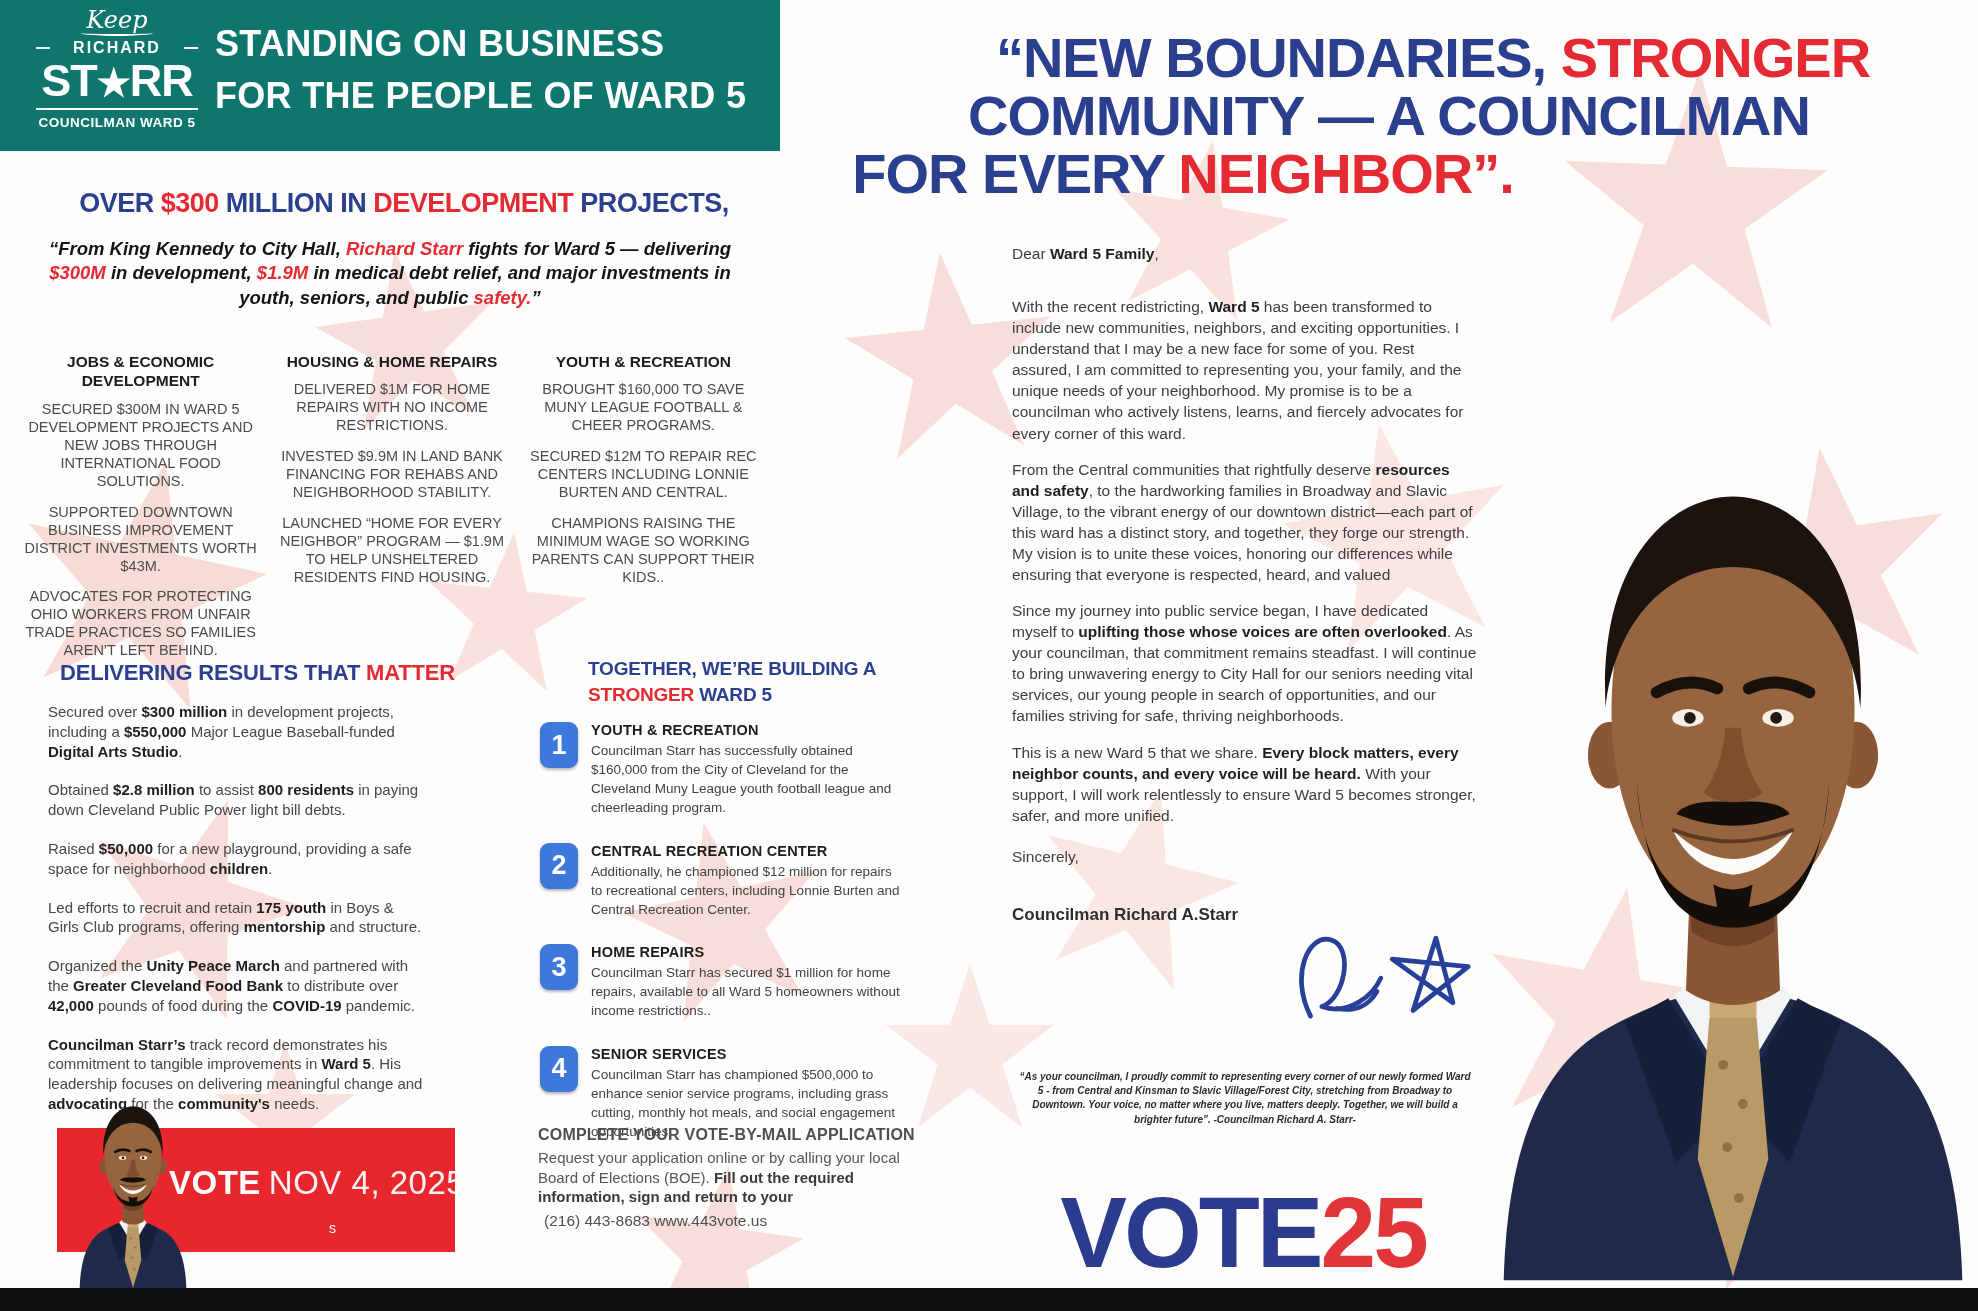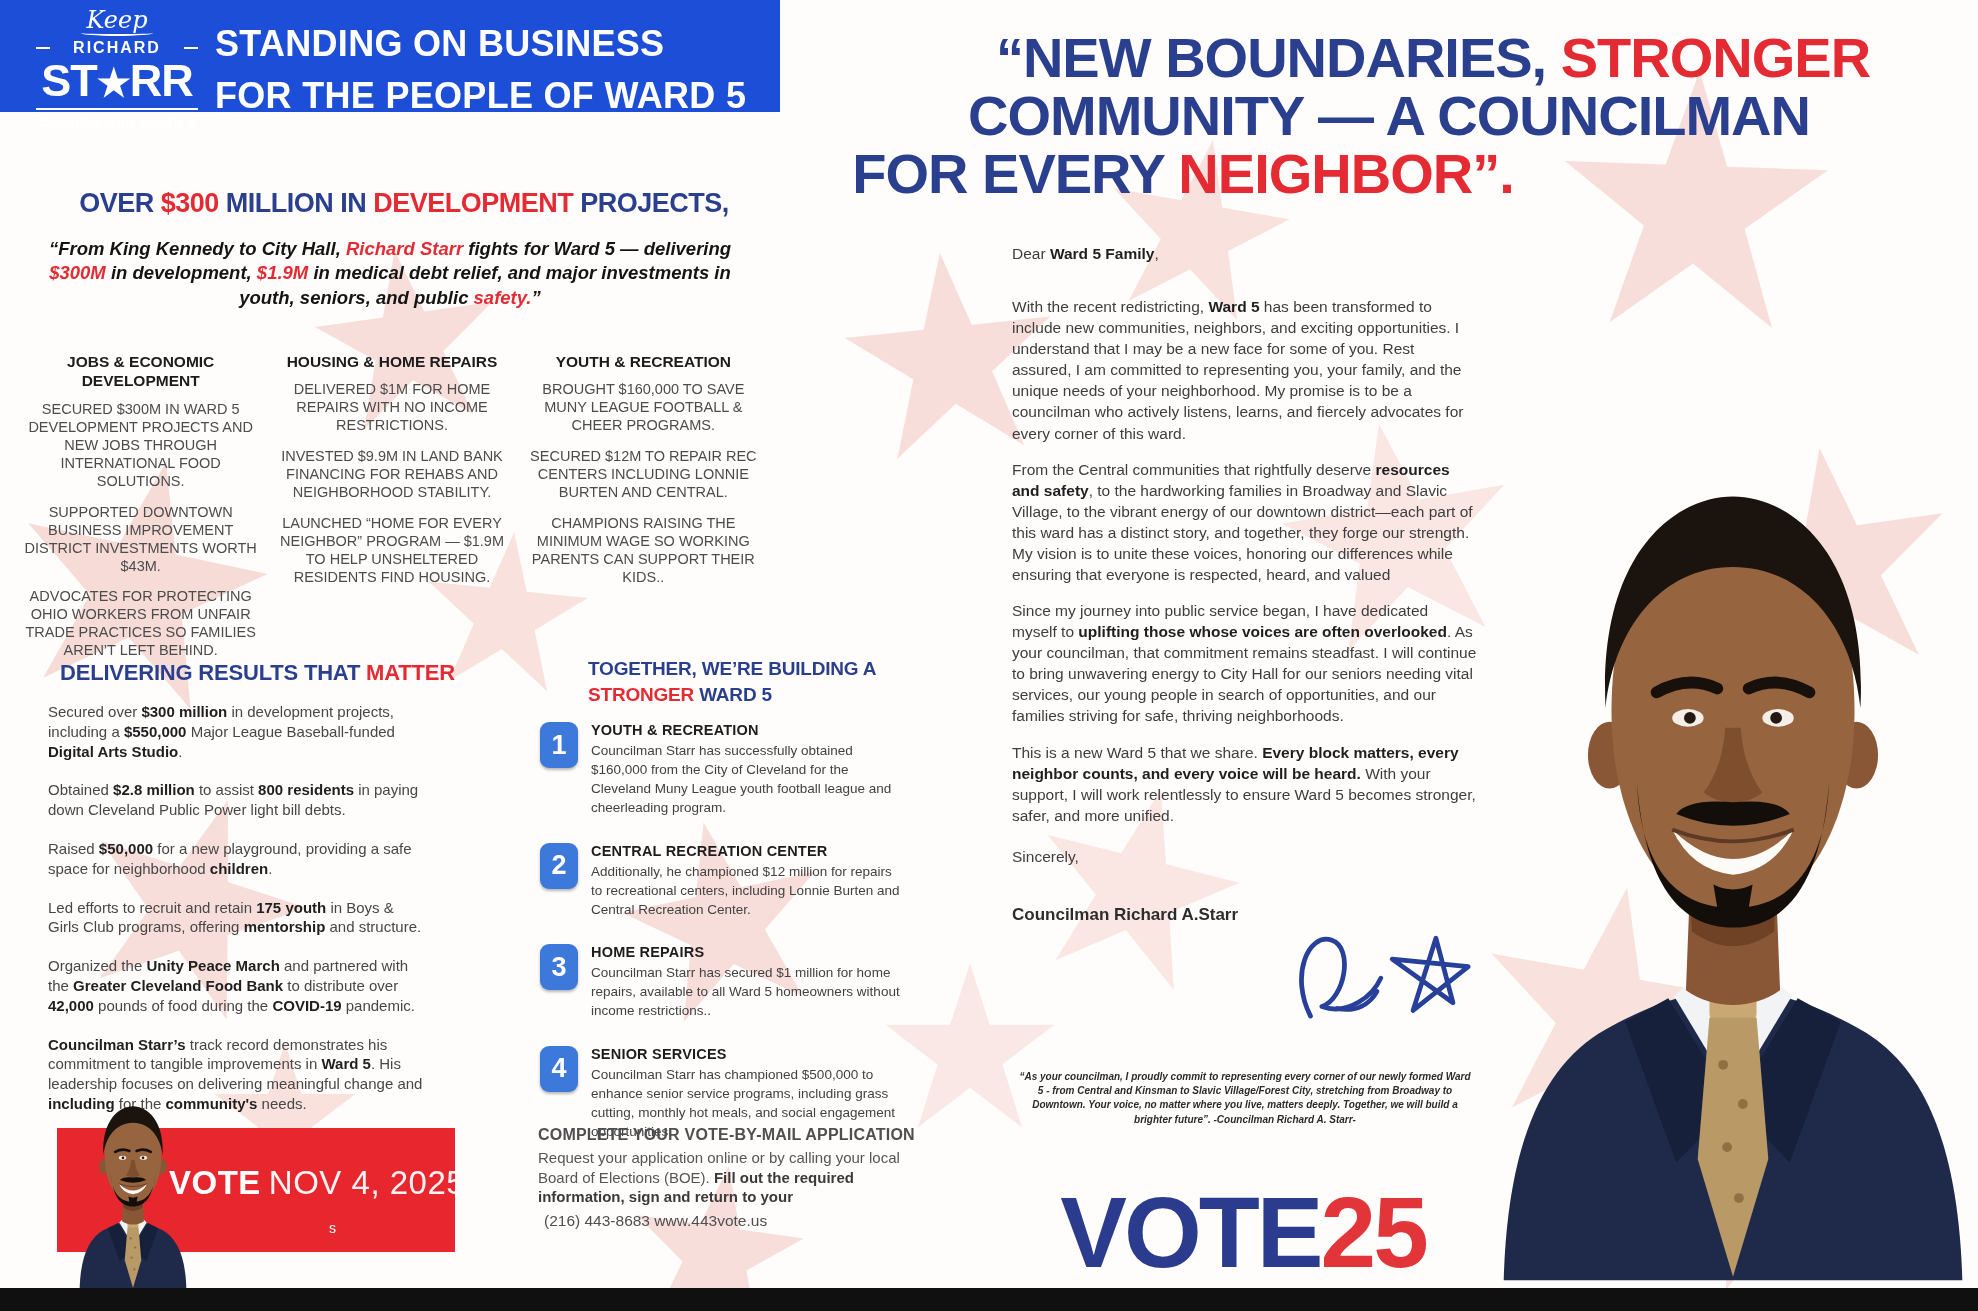--- a/index.html
+++ b/index.html
@@ -10,21 +10,21 @@
     font-family: "Liberation Sans", sans-serif; color:#222;
   }
   .stars-layer { position:absolute; inset:0; width:100%; height:100%; pointer-events:none; }
 
   
   .seg-b  { font-weight:bold; color:#1f1f1f; }
   .seg-r  { color:#e42a32; }
   .seg-bl { color:#2b3f8f; }
 
   
-  .banner { position:absolute; left:0; top:0; width:780px; height:112px; background:#1d4ed8; }
+  .banner { position:absolute; left:0; top:0; width:780px; height:151px; background:#0f766e; }
   .logo { position:absolute; left:36px; top:8px; width:162px; text-align:center; color:#fff; }
   .logo-kicker { font-family:"DejaVu Serif", serif; font-style:italic; font-size:24px; line-height:1; }
   .logo-flourish { width:72px; height:6px; border-bottom:2px solid #fff; border-radius:0 0 70% 70%; margin:-2px auto 3px; }
   .logo-first { display:flex; align-items:center; gap:23px; font-size:16px; font-weight:bold; letter-spacing:2px; }
   .logo-first .rule { flex:1; height:2px; background:#fff; }
   .logo-last { font-size:45px; font-weight:bold; line-height:1.05; letter-spacing:-1px; }
   .logo-last .logo-star { font-size:38px; }
   .logo-title { border-top:2px solid #fff; margin-top:4px; padding-top:5px; font-size:13.5px; font-weight:bold; letter-spacing:0.5px; }
   .banner-title { position:absolute; left:215px; top:18px; color:#fff; font-weight:bold; font-size:36px; line-height:1.45; letter-spacing:0.3px; }
 
@@ -200,21 +200,21 @@
     </div>
   </div>
 
   <h3 class="results-heading"><span class="seg-bl">DELIVERING RESULTS THAT </span><span class="seg-r">MATTER</span></h3>
   <div class="results-body">
     <p><span>Secured over </span><span class="seg-b">$300 million</span><span> in development projects, including a </span><span class="seg-b">$550,000</span><span> Major League Baseball-funded </span><span class="seg-b">Digital Arts Studio</span><span>.</span></p>
     <p><span>Obtained </span><span class="seg-b">$2.8 million</span><span> to assist </span><span class="seg-b">800 residents</span><span> in paying down Cleveland Public Power light bill debts.</span></p>
     <p><span>Raised </span><span class="seg-b">$50,000</span><span> for a new playground, providing a safe space for neighborhood </span><span class="seg-b">children</span><span>.</span></p>
     <p><span>Led efforts to recruit and retain </span><span class="seg-b">175 youth</span><span> in Boys &amp; Girls Club programs, offering </span><span class="seg-b">mentorship</span><span> and structure.</span></p>
     <p><span>Organized the </span><span class="seg-b">Unity Peace March</span><span> and partnered with the </span><span class="seg-b">Greater Cleveland Food Bank</span><span> to distribute over </span><span class="seg-b">42,000</span><span> pounds of food during the </span><span class="seg-b">COVID-19</span><span> pandemic.</span></p>
-    <p><span class="seg-b">Councilman Starr’s</span><span> track record demonstrates his commitment to tangible improvements in </span><span class="seg-b">Ward 5</span><span>. His leadership focuses on delivering meaningful change and </span><span class="seg-b">including</span><span> for the </span><span class="seg-b">community's</span><span> needs.</span></p>
+    <p><span class="seg-b">Councilman Starr’s</span><span> track record demonstrates his commitment to tangible improvements in </span><span class="seg-b">Ward 5</span><span>. His leadership focuses on delivering meaningful change and </span><span class="seg-b">advocating</span><span> for the </span><span class="seg-b">community's</span><span> needs.</span></p>
   </div>
 
   <h3 class="building-heading">
     <div><span class="seg-bl">TOGETHER, WE’RE BUILDING A</span></div>
     <div><span class="seg-r">STRONGER</span><span class="seg-bl"> WARD 5</span></div>
   </h3>
 
   <div class="b-items">
     <div class="b-item">
       <div class="num-badge">1</div>

